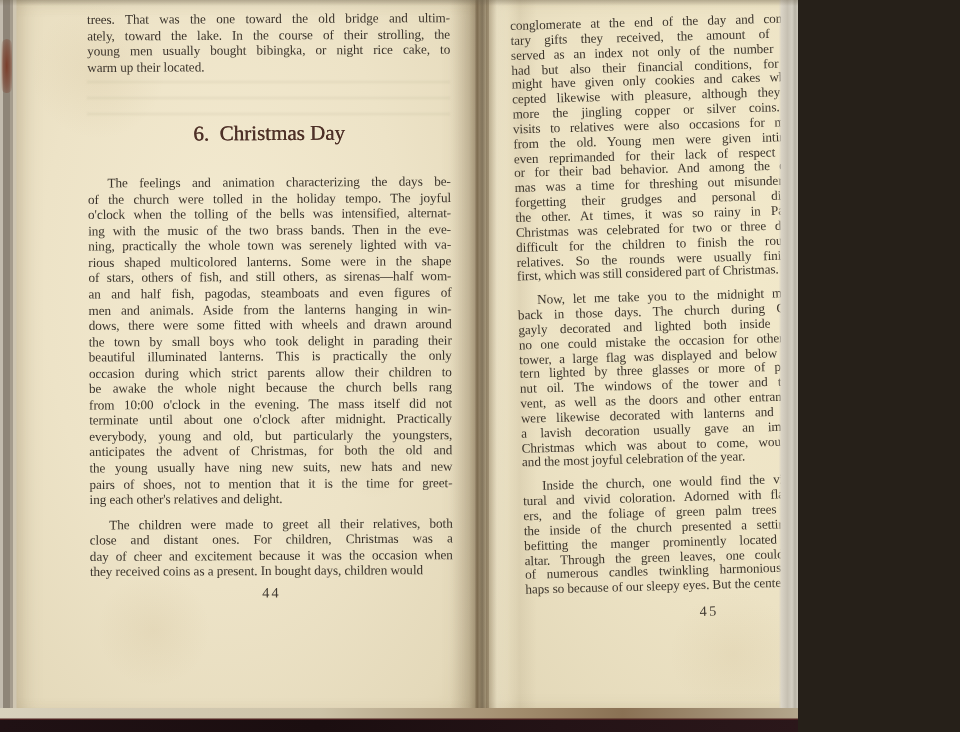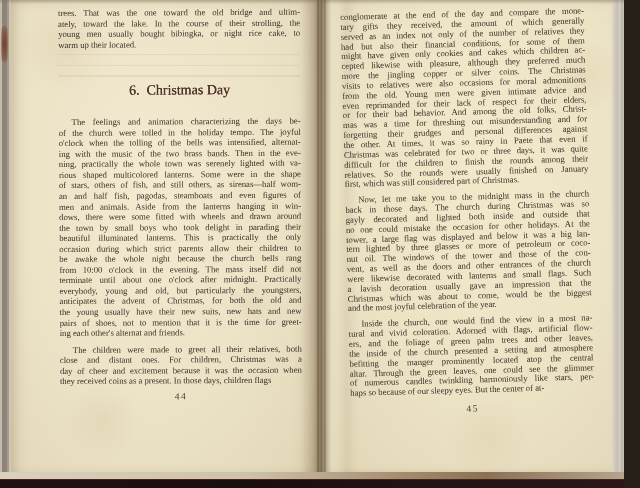--- a/index.html
+++ b/index.html
@@ -1,17 +1,17 @@
 <!DOCTYPE html>
 <html><head>
 <meta charset="utf-8">
 <style>
   html,body{margin:0;padding:0;background:#262019;}
   .scene{
-    position:relative;width:624px;height:488px;overflow:hidden;
+    position:relative;width:532px;height:488px;overflow:hidden;
     background:#ece2c5;font-family:"Liberation Serif", serif;
   }
   .page{position:absolute;top:0;}
   .page-left{
     left:10px;width:308px;height:477px;
     background:radial-gradient(ellipse at 45% 38%, #f3ead0 0%, #ede3c7 50%, #e4d9ba 88%, #ddd1b0 100%);
     box-shadow:inset 9px 0 14px -6px rgba(120,100,70,.35), inset -12px 0 18px -8px rgba(110,90,60,.45);
   }
   .page-left::before{
     content:"";position:absolute;inset:0;
@@ -120,29 +120,29 @@
         <div>men and animals. Aside from the lanterns hanging in win-</div>
         <div>dows, there were some fitted with wheels and drawn around</div>
         <div>the town by small boys who took delight in parading their</div>
         <div>beautiful illuminated lanterns. This is practically the only</div>
         <div>occasion during which strict parents allow their children to</div>
         <div>be awake the whole night because the church bells rang</div>
         <div>from 10:00 o'clock in the evening. The mass itself did not</div>
         <div>terminate until about one o'clock after midnight. Practically</div>
         <div>everybody, young and old, but particularly the youngsters,</div>
         <div>anticipates the advent of Christmas, for both the old and</div>
-        <div>the young usually have their new suits, new hats and new</div>
+        <div>the young usually have ning new suits, new hats and new</div>
         <div>pairs of shoes, not to mention that it is the time for greet-</div>
-        <div>ing each other's alternat and friends.</div>
+        <div>ing each other's relatives and delight.</div>
       </div>
     <div class="para indent p2">
         <div>The children were made to greet all their relatives, both</div>
         <div>close and distant ones. For children, Christmas was a</div>
         <div>day of cheer and excitement because it was the occasion when</div>
-        <div>they received coins as a present. In those days, children flags</div>
+        <div>they received coins as a present. In bought days, children would</div>
       </div>
     <div class="pagenum">44</div>
   </div>
 
   <div class="textblock right-text">
     <div class="para">
         <div>conglomerate at the end of the day and compare the mone-</div>
         <div>tary gifts they received, the amount of which generally</div>
         <div>served as an index not only of the number of relatives they</div>
         <div>had but also their financial conditions, for some of them</div>

